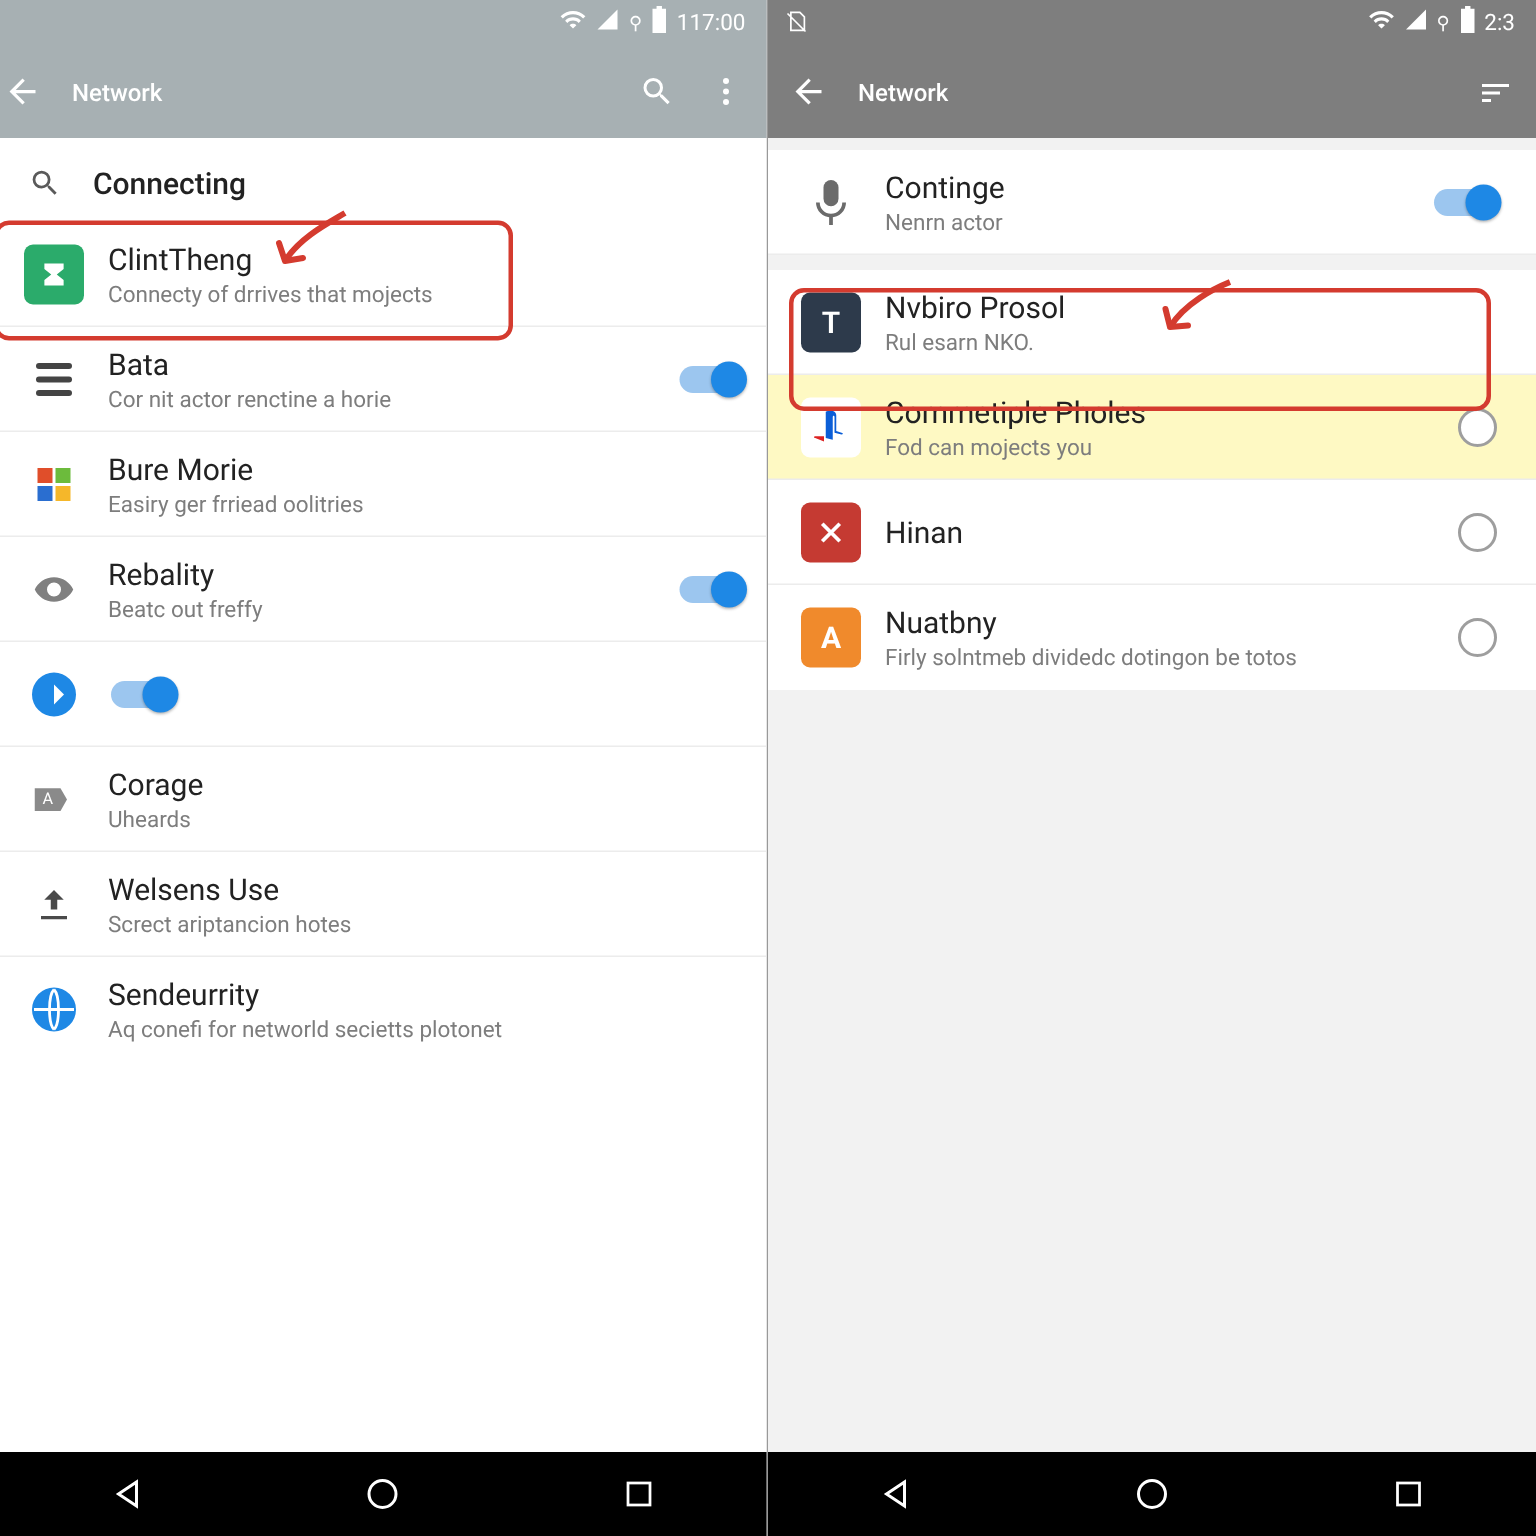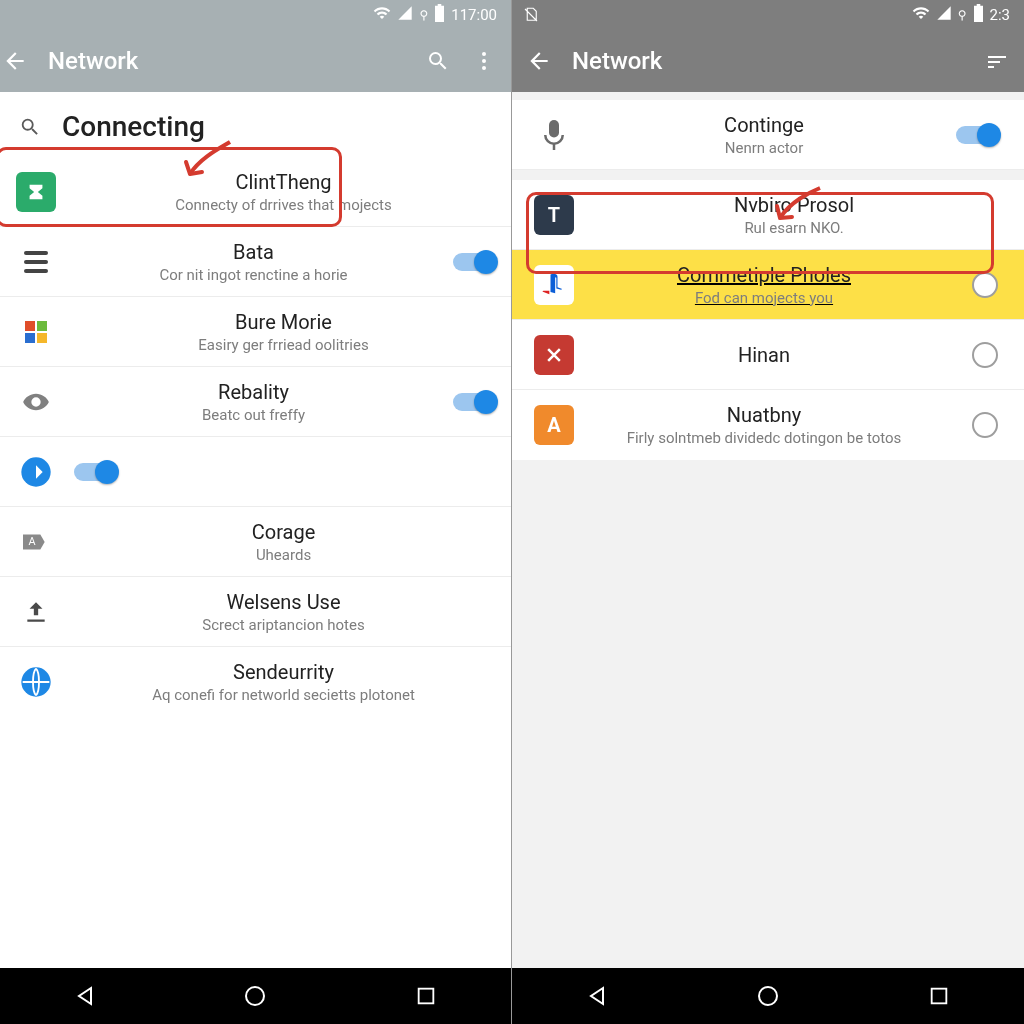--- a/index.html
+++ b/index.html
@@ -34,47 +34,47 @@
   .toolbar {
     height: 62px;
     display: flex;
     align-items: center;
     padding: 0 14px;
     gap: 20px;
     color: #fff;
   }
   .pane-left .toolbar { background: #a7b0b3; }
   .pane-right .toolbar { background: #7e7e7e; }
-  .toolbar .title { font-size: 24px; font-weight: 500; flex: 1; }
+  .toolbar .title { font-size: 16px; font-weight: 500; flex: 1; }
   .toolbar .back-arrow, .toolbar .right-ic { width: 26px; height: 26px; display:flex; align-items:center; justify-content:center; }
 
   
   .list { flex: 1; background: #fff; overflow: hidden; }
   .section-header {
     display: flex; align-items: center; gap: 18px;
     padding: 18px 18px 14px 16px;
     color: #333;
   }
   .section-header .sh-icon { width: 28px; display:flex; justify-content:center; color:#666; }
-  .section-header .sh-text { font-size: 28px; font-weight: 500; color: #222; }
+  .section-header .sh-text { font-size: 20px; font-weight: 500; color: #222; }
 
   .row {
     display: flex; align-items: center; gap: 16px;
     padding: 12px 16px 12px 16px;
     border-bottom: 1px solid #ececec;
     position: relative;
     min-height: 70px;
   }
   .pane-right .row { padding-left: 22px; padding-right: 26px; }
   .row .icon-box {
     width: 40px; height: 40px; flex: 0 0 40px;
     display:flex; align-items:center; justify-content:center;
     border-radius: 6px;
   }
-  .row .texts { flex: 1; min-width: 0; text-align: center; }
+  .row .texts { flex: 1; min-width: 0; }
   .row .t1 { font-size: 20px; color: #222; }
   .row .t2 { font-size: 15px; color: #7d7d7d; margin-top: 2px; white-space: normal; }
   .row .ctrl { width: 44px; display:flex; justify-content:flex-end; align-items:center; }
 
   
   .switch {
     width: 42px; height: 18px; border-radius: 10px; position: relative;
   }
   .switch::after {
     content: ""; position: absolute; width: 24px; height: 24px; border-radius: 50%;
@@ -197,21 +197,21 @@
     <div class="row">
       <div class="icon-box ic-plain">
         <div class="three-bars">
             <span></span>
             <span></span>
             <span></span>
           </div>
       </div>
       <div class="texts">
         <div class="t1">Bata</div>
-        <div class="t2">Cor nit ingot renctine a horie</div>
+        <div class="t2">Cor nit actor renctine a horie</div>
       </div>
       <div class="ctrl">
           <div class="switch on"></div>
         </div>
     </div>
 
     <div class="row">
       <div class="icon-box">
         <div class="quad">
             <span></span>
@@ -381,21 +381,21 @@
     <div class="row" style="background:#fff;">
       <div class="icon-box ic-darkblue">
         <span style="color:#fff; font-weight:600; font-size:20px;">T</span>
       </div>
       <div class="texts">
         <div class="t1">Nvbiro Prosol</div>
         <div class="t2">Rul esarn NKO.</div>
       </div>
     </div>
 
-    <div class="row" style="background:#fde047;text-decoration:underline;">
+    <div class="row" style="background:#fef9c3;">
       <div class="icon-box ic-play">
         <svg width="28" height="28" viewBox="0 0 24 24">
             <path d="M9 3v15l4 1V6c0-1 1-1 1 0v9l4 1c1 0 1-1 0-1l-3-1V5c0-3-4-3-6-2z" fill="#0b5ed7"></path>
             <path d="M3 17c-1 0-1 1 0 1l5 2v-3l-5 0z" fill="#d22"></path>
           </svg>
       </div>
       <div class="texts">
         <div class="t1">Commetiple Pholes</div>
         <div class="t2">Fod can mojects you</div>
       </div>

